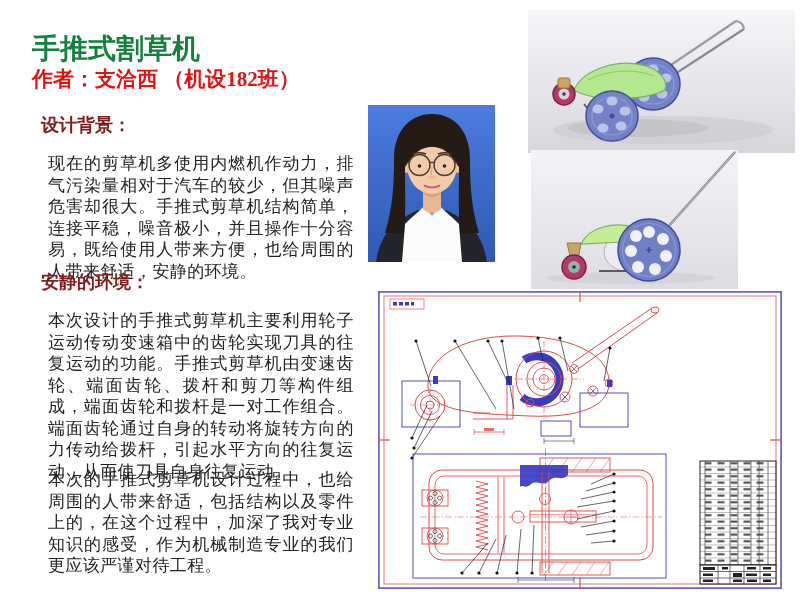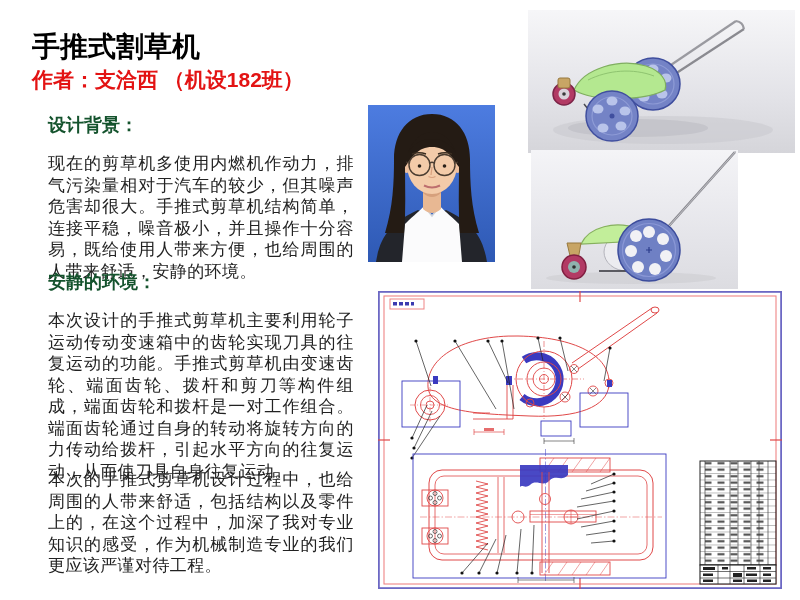--- a/index.html
+++ b/index.html
@@ -3,31 +3,31 @@
 <meta charset="utf-8">
 <style>
   html,body{margin:0;padding:0;}
   body{
     width:800px;height:600px;position:relative;overflow:hidden;
     background:#ffffff;
     font-family:"Liberation Sans",sans-serif;
   }
   .title{
     position:absolute;left:32px;top:33px;width:340px;
-    color:#000000;font-size:28px;font-weight:bold;line-height:1.15;
-    font-family:Liberation Mono, monospace;
+    color:#15803d;font-size:28px;font-weight:bold;line-height:1.15;
+    font-family:Liberation Serif, serif;
   }
   .author{
     position:absolute;left:32px;top:67px;width:360px;
     color:#e31313;font-size:21px;font-weight:bold;line-height:1.2;
-    font-family:Liberation Sans, sans-serif;
+    font-family:Liberation Serif, serif;
   }
   .section{position:absolute;left:32px;width:338px;color:#1c1c1c;}
   .section .sec-h{
-    font-size:18px;font-weight:bold;margin:0 0 4px 16px;color:#14532d;
+    font-size:18px;font-weight:bold;margin:0 0 4px 9px;color:#7f1d1d;
     font-family:"Liberation Sans",sans-serif;
   }
   .section .sec-b{
     font-size:17px;line-height:21.5px;margin:16px;text-align:justify;
     letter-spacing:0.4px;color:#222;
     font-family:"Liberation Serif",serif;
   }
   #sec-background{top:113px;}
   #sec-principle{top:270px;}
   #sec-thoughts{top:453px;}

